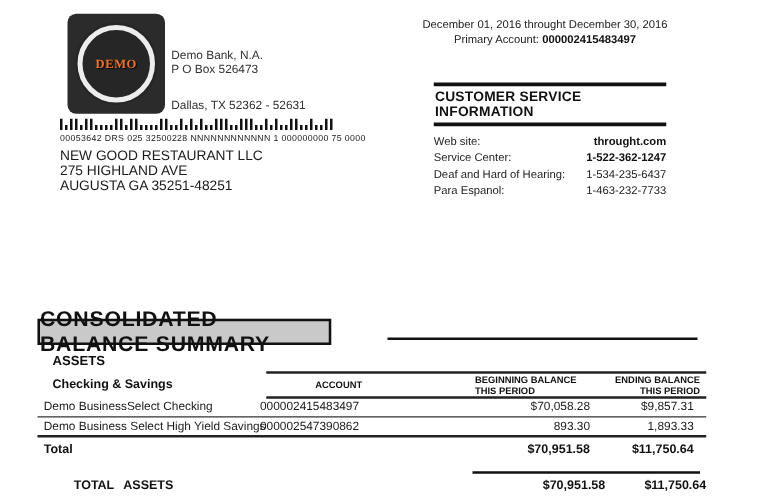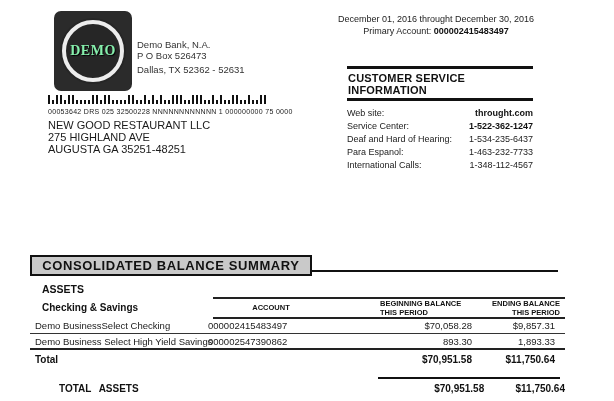--- a/index.html
+++ b/index.html
@@ -16,27 +16,27 @@
     background:#2b2b2b; border-radius:7px;
     display:flex; align-items:center; justify-content:center;
   }
   .logo-ring {
     width:62px; height:62px; border-radius:50%;
     border:4px solid #ededed; background:#262626;
     box-shadow:0 0 0 2px #262626;
     display:flex; align-items:center; justify-content:center;
   }
   .logo-text {
-    color:#86efac; font-weight:bold; font-size:14px; letter-spacing:0.5px;
+    color:#f97316; font-weight:bold; font-size:10px; letter-spacing:0.5px;
     font-family:"Liberation Serif", serif; text-shadow:1px 1px 1px #000;
   }
 
   
   .bank-info { position:absolute; left:137px; top:39px; font-size:9.5px; line-height:11px; color:#333; }
-  .bank-city { margin-top:3px; }
+  .bank-city { margin-top:18px; }
 
   
   .period { position:absolute; left:330px; top:13px; width:212px; text-align:center; font-size:9px; line-height:12px; color:#222; }
   .period b { color:#111; }
 
   
   .cs-section { position:absolute; left:347px; top:66px; width:186px; }
   .cs-rule { height:3px; background:#111; }
   .cs-title { font-weight:bold; font-size:11px; letter-spacing:0.2px; padding:3px 1px 2px 1px; color:#111; }
   .cs-rows { margin-top:6px; }
@@ -49,24 +49,24 @@
   .barcode { display:flex; align-items:flex-end; height:9px; }
   .bar { width:1.5px; background:#111; margin-right:2.5px; }
   .bar.tall { height:9px; }
   .bar.short { height:4.5px; }
   .mail-code { margin-top:4px; font-size:7px; letter-spacing:0.3px; color:#222; white-space:nowrap; }
   .recipient-name { margin-top:4px; font-size:11px; line-height:12px; color:#1a1a1a; }
   .recipient-line { font-size:11px; line-height:12px; color:#1a1a1a; }
 
   
   .summary-title-box {
-    position:absolute; left:30px; top:255px; width:282px; height:21px;
+    position:absolute; left:30px; top:255px; width:235px; height:21px;
     background:#c9c9c9; border:2px solid #111;
     display:flex; align-items:center; justify-content:center;
-    font-weight:bold; font-size:13px; letter-spacing:0.6px; color:#111;
+    font-weight:bold; font-size:17px; letter-spacing:0.6px; color:#111;
   }
   .summary-title-line { position:absolute; left:310px; top:270px; width:248px; height:2px; background:#111; }
 
   .assets-heading { position:absolute; left:42px; top:283px; font-weight:bold; font-size:10.5px; color:#111; }
   .section-heading { position:absolute; left:42px; top:302px; font-weight:bold; font-size:10px; color:#111; }
 
   
   .col-rule-top   { position:absolute; left:213px; top:297px; width:352px; height:1.5px; background:#222; }
   .col-rule-bottom{ position:absolute; left:213px; top:317px; width:352px; height:1.5px; background:#222; }
   .colhead { position:absolute; font-weight:bold; font-size:7.5px; line-height:8.5px; color:#111; }
@@ -127,24 +127,20 @@
         <span class="val">1-522-362-1247</span>
       </div>
       <div class="cs-row">
         <span class="lbl">Deaf and Hard of Hearing:</span>
         <span class="val">1-534-235-6437</span>
       </div>
       <div class="cs-row">
         <span class="lbl">Para Espanol:</span>
         <span class="val">1-463-232-7733</span>
       </div>
-      <div class="cs-row">
-        <span class="lbl">International Calls:</span>
-        <span class="val">1-348-112-4567</span>
-      </div>
     </div>
   </div>
 
   <div class="recipient">
     <div class="barcode">
         <div class="bar tall"></div>
         <div class="bar short"></div>
         <div class="bar tall"></div>
         <div class="bar tall"></div>
         <div class="bar short"></div>

